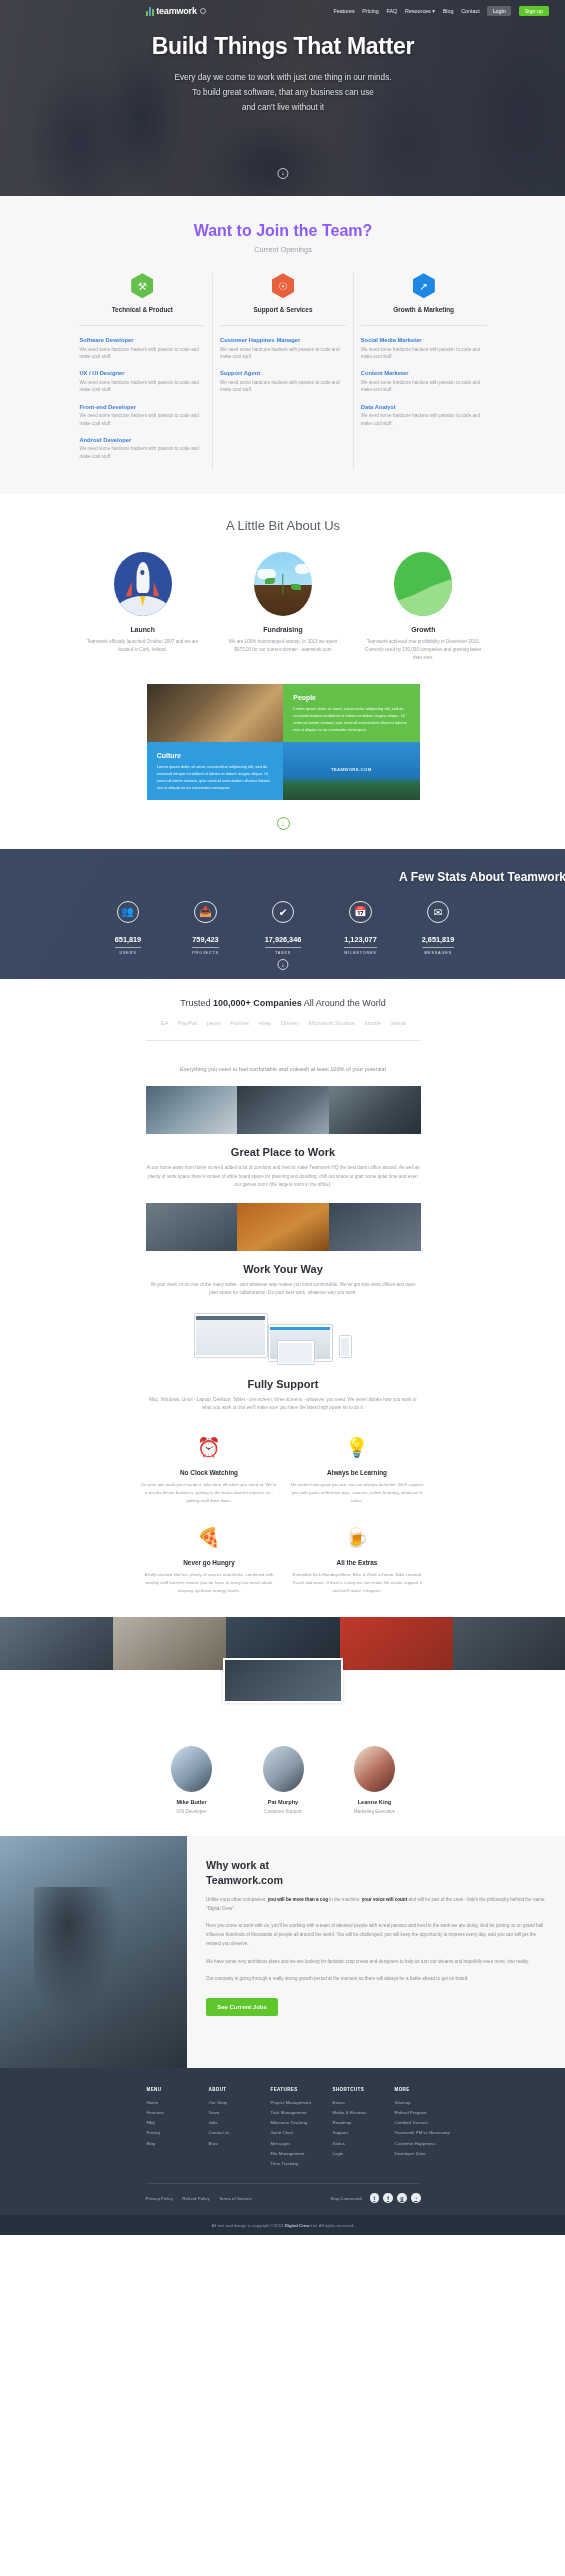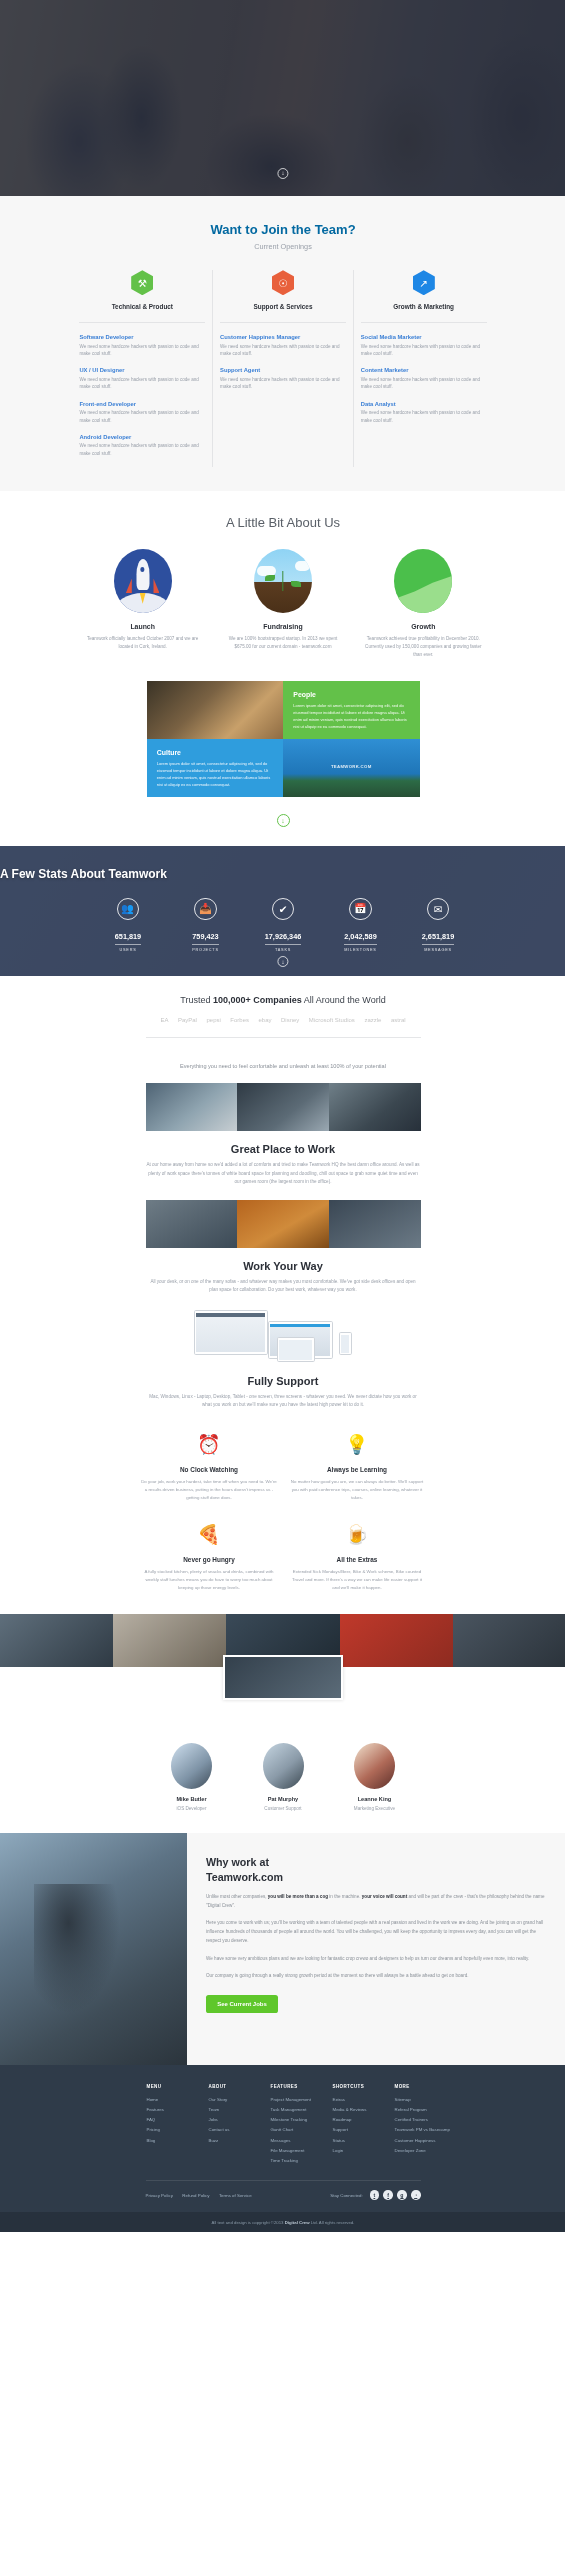--- a/index.html
+++ b/index.html
@@ -64,21 +64,21 @@
     background:rgba(255,255,255,.22); color:#fff !important; padding:2.1px 5.2px;
     border-radius:1.7px; font-size:5.4px;
   }
   .btn-signup {
     background:#5fc72b; color:#fff !important; padding:2.1px 6px;
     border-radius:1.7px; font-size:5.4px;
   }
 
   
   .join { background:#f7f7f7; padding:26px 0 24px; }
-  .sec-title { text-align:center; font-size:13px; font-weight:bold; color:#0369a1; }
+  .sec-title { text-align:center; font-size:16px; font-weight:bold; color:#8b5cf6; }
   .sec-sub { text-align:center; font-size:7.3px; color:#9aa0aa; margin-top:5.2px; }
   .jobcols { display:flex; margin-top:19px; }
   .jobcol { flex:1; padding:0 6.9px; }
   .jobcol + .jobcol { border-left:0.9px solid #e3e4e6; }
   .jobhead { text-align:center; padding-bottom:12px; border-bottom:0.9px solid #e3e4e6; }
   .hexicon {
     width:22.3px;height:25px;margin:0 auto 7.7px;
     clip-path:polygon(50% 0%,100% 25%,100% 75%,50% 100%,0% 75%,0% 25%);
     display:flex;align-items:center;justify-content:center;color:#fff;font-size:10.3px;
   }
@@ -131,21 +131,21 @@
   }
 
   
   .stats {
     position:relative; padding:20.6px 0 24px;
     background:linear-gradient(120deg,#47536e,#3f4a63 50%,#45506a);
     overflow:hidden;
   }
   .stats-tint{position:absolute;inset:0;background:rgba(58,70,96,.78);}
   .stats-inner{position:relative;z-index:2;}
-  .stats-h{text-align:left;color:#fff;font-size:12px;font-weight:bold;text-shadow:0 0.9px 2.6px rgba(0,0,0,.35);}
+  .stats-h{text-align:right;color:#fff;font-size:12px;font-weight:bold;text-shadow:0 0.9px 2.6px rgba(0,0,0,.35);}
   .statrow{display:flex;justify-content:center;gap:15.5px;margin-top:17px;}
   .stat{text-align:center;width:62px;}
   .stat-ic{width:22.3px;height:22.3px;border:1px solid rgba(255,255,255,.85);border-radius:50%;
     margin:0 auto 6.9px;display:flex;align-items:center;justify-content:center;color:#fff;font-size:10.3px;}
   .stat-n{color:#fff;font-size:7.3px;font-weight:bold;padding-bottom:2.6px;border-bottom:0.9px solid rgba(255,255,255,.55);display:inline-block;}
   .stat-l{color:rgba(255,255,255,.85);font-size:3.8px;letter-spacing:0.8px;margin-top:3.4px;}
   .stats .scroll-dot{bottom:8.6px;}
 
   
   .trusted{background:#fff;padding:19px 0 0;}
@@ -246,21 +246,50 @@
 </style>
 </head>
 <body>
 
 <div class="wrap">
 
   <section class="hero">
     <div class="hero-photo"></div>
     <div class="hero-tint"></div>
 
-
+    <nav class="nav">
+      <div class="logo">
+        <span class="logo-bars">
+            <i></i>
+            <i></i>
+            <i></i>
+          </span>
+        <span class="logo-text">teamwork</span>
+        <span class="logo-dot"></span>
+      </div>
+      <div class="nav-links">
+        <a href="#">Features</a>
+        <a href="#">Pricing</a>
+        <a href="#">FAQ</a>
+        <a href="#">Resources ▾</a>
+        <a href="#">Blog</a>
+        <a href="#">Contact</a>
+        <a href="#" class="btn-login">Login</a>
+        <a href="#" class="btn-signup">Sign up</a>
+      </div>
+    </nav>
+
+    <div class="hero-inner">
+      <h1>Build Things That Matter</h1>
+      <p>
+        <span>Every day we come to work with just one thing in our minds.</span><br>
+        <span>To build great software, that any business can use</span><br>
+        <span>and can't live without it</span>
+      </p>
+    </div>
     <div class="scroll-dot">↓</div>
   </section>
 
   <section class="join">
     <div class="container">
       <h2 class="sec-title">Want to Join the Team?</h2>
       <div class="sec-sub">Current Openings</div>
 
       <div class="jobcols">
 
@@ -398,21 +427,21 @@
           <div class="stat-n">759,423</div>
           <div class="stat-l">PROJECTS</div>
         </div>
         <div class="stat">
           <div class="stat-ic">✔</div>
           <div class="stat-n">17,926,346</div>
           <div class="stat-l">TASKS</div>
         </div>
         <div class="stat">
           <div class="stat-ic">📅</div>
-          <div class="stat-n">2,042,589</div>
+          <div class="stat-n">1,123,077</div>
           <div class="stat-l">MILESTONES</div>
         </div>
         <div class="stat">
           <div class="stat-ic">✉</div>
           <div class="stat-n">2,651,819</div>
           <div class="stat-l">MESSAGES</div>
         </div>
       </div>
     </div>
     <div class="scroll-dot">↓</div>

